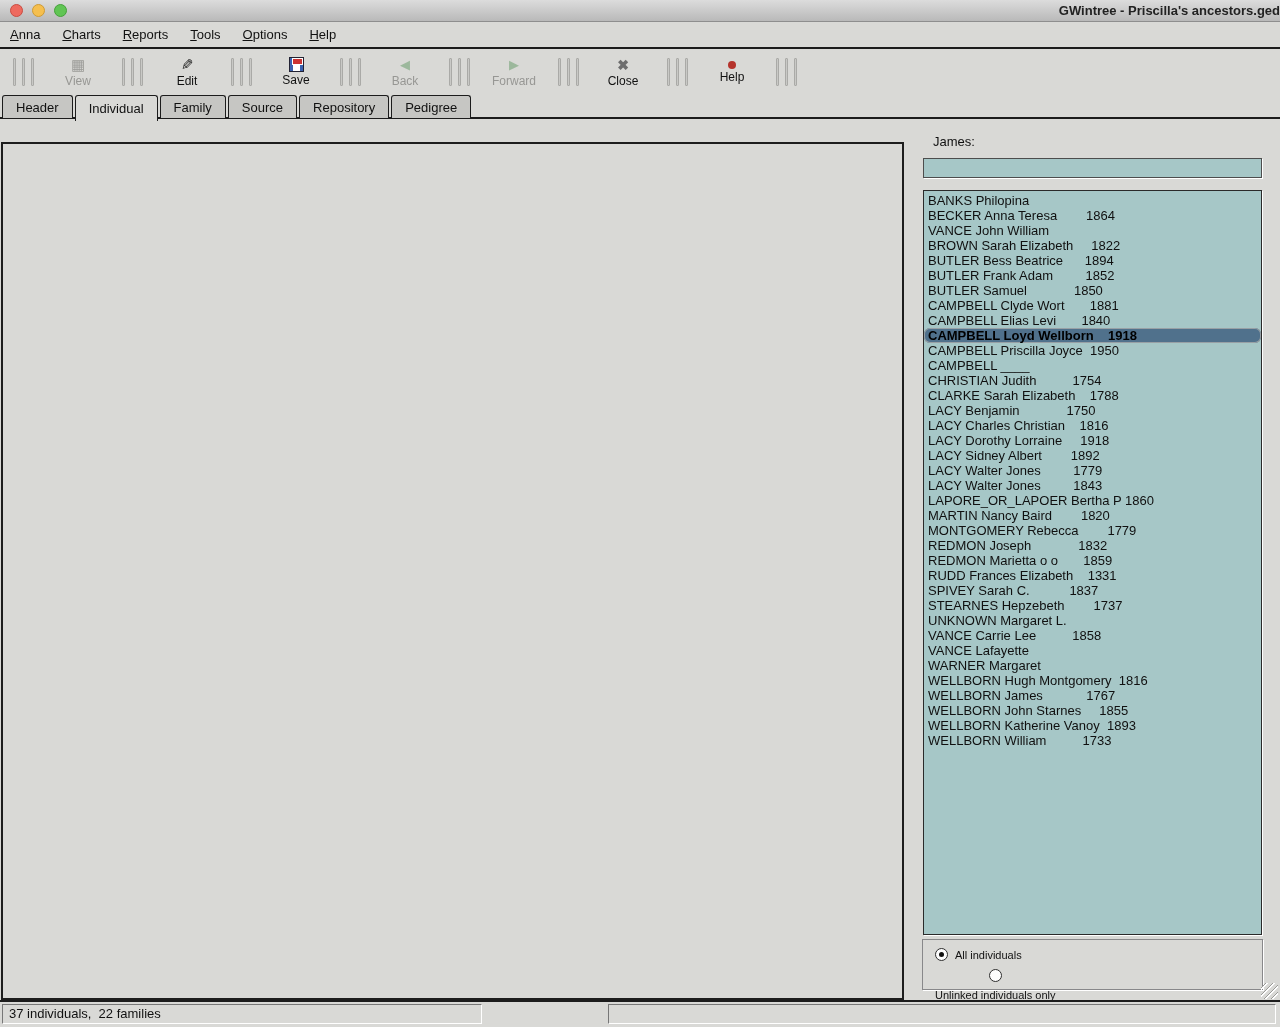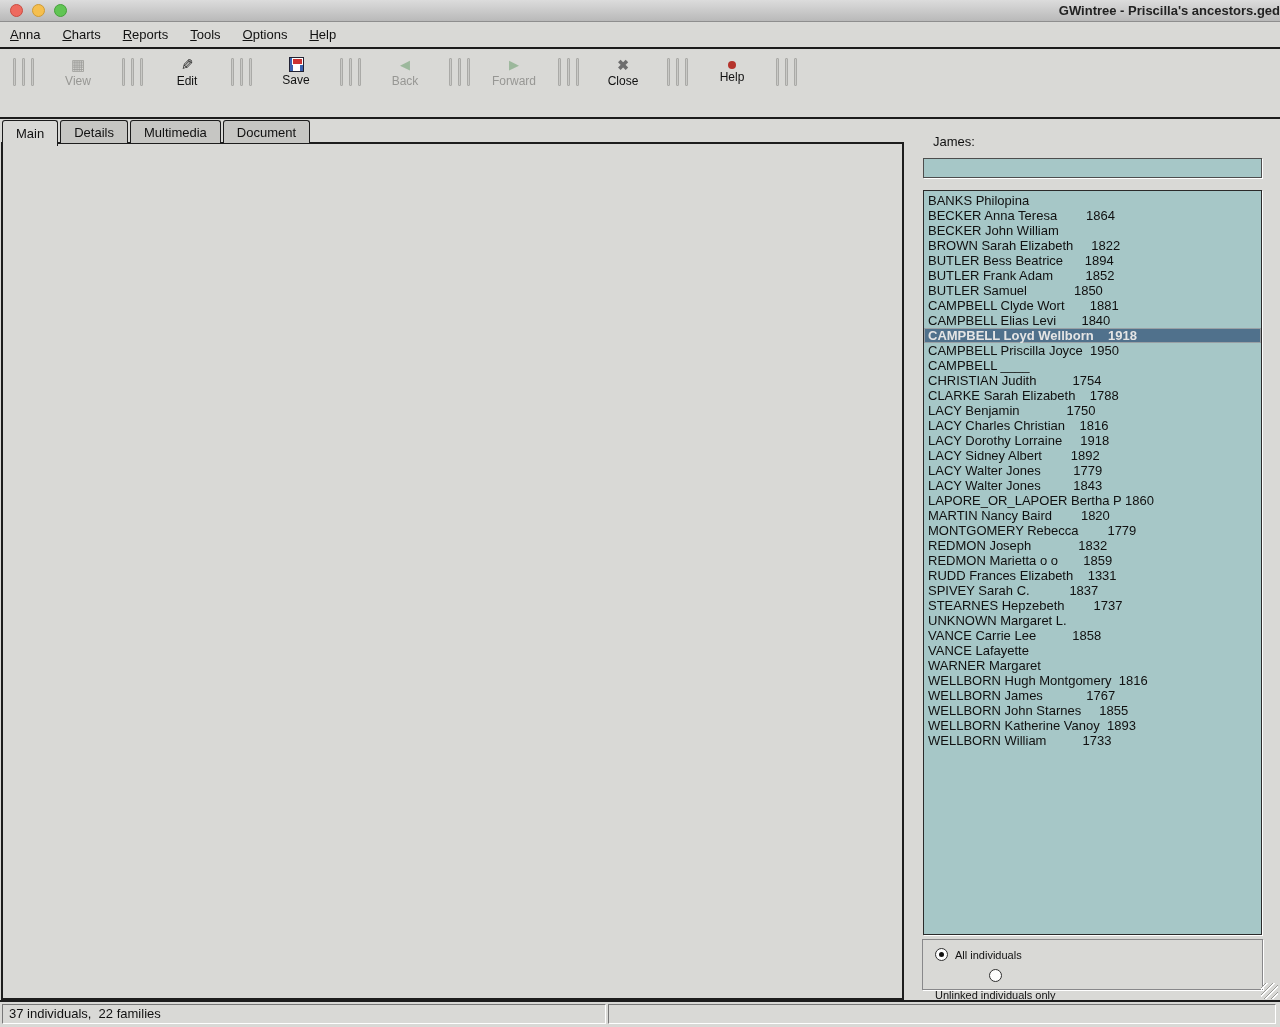--- a/index.html
+++ b/index.html
@@ -88,32 +88,32 @@
   .sq { width:11px; height:11px; border:1px solid #111; display:flex; align-items:center; justify-content:center; }
   .sq::after { content:""; width:5px; height:5px; border:1px solid #111; }
 
   
   .search-label { position:absolute; left:933px; top:134px; font-size:13px; }
   .search-input { left:923px; top:158px; width:339px; }
   .listbox { position:absolute; left:923px; top:190px; width:339px; height:745px;
     background:#a6c7c7; border:1px solid #2a2a2a; box-shadow:1px 1px 0 #fff;
     overflow:hidden; padding-top:2px; }
   .list-row { white-space:pre; font-size:13px; line-height:15px; height:15px; padding-left:4px; color:#101010; }
-  .list-row.selected { background:#50718c; color:#e5e5e5; font-weight:bold;
-    box-shadow:inset 0 0 0 1px #98a0a5; }
+  .list-row.selected { background:#50718c; color:#000000; font-weight:bold;
+    box-shadow:inset 0 0 0 1px #98a0a5;border-radius:6px; }
   .filterbox { left:922px; top:939px; width:341px; height:51px; background:#d9d9d6; }
   .grip { position:absolute; right:2px; top:983px; width:17px; height:16px;
     background:repeating-linear-gradient(135deg, transparent 0 3px, #9a9a97 3px 4px, #fff 4px 5px); }
 
   
   .statusline { position:absolute; left:0; top:1000px; width:100%; height:2px; background:#1c1c1c; }
   .statusbar { position:absolute; left:0; top:1002px; width:100%; height:25px; background:#d9d9d6; }
   .status-box { position:absolute; top:2px; height:20px; background:#d9d9d6;
     border:1px solid; border-color:#777 #fff #fff #777; }
-  .status-box.one { left:2px; width:604px; padding-left:6px; line-height:18px; font-size:13px; white-space:pre; }
+  .status-box.one { left:2px; width:480px; padding-left:6px; line-height:18px; font-size:13px; white-space:pre; }
   .status-box.two { left:608px; width:668px; }
 </style>
 </head>
 <body>
 
 <div id="app">
 
   <div class="titlebar">
     <span class="tl red"></span>
     <span class="tl yellow"></span>
@@ -195,27 +195,29 @@
       <span class="lbl">Help</span>
     </button>
     <span class="sepgroup">
         <span class="sep"></span>
         <span class="sep"></span>
         <span class="sep"></span>
       </span>
   </div>
 
   <div class="tabline1"></div>
-
-  <div class="tabs tabs2">
-    <span class="tab active">Main</span>
-    <span class="tab">Details</span>
-    <span class="tab">Multimedia</span>
-    <span class="tab">Document</span>
-  </div>
+  <div class="tabs tabs1">
+    <span class="tab">Header</span>
+    <span class="tab active">Individual</span>
+    <span class="tab">Family</span>
+    <span class="tab">Source</span>
+    <span class="tab">Repository</span>
+    <span class="tab">Pedigree</span>
+  </div>
+
 
   <div class="panel"></div>
 
   <span class="flabel" style="left:27px; top:168px;">First Names:</span>
   <input class="tealin" style="left: 103px; top: 164px; width: 688px;" value="Loyd Wellborn">
 
   <span class="flabel" style="left:27px; top:197px;">Surname:</span>
   <input class="tealin" style="left: 103px; top: 192px; width: 327px;" value="Campbell">
   <button class="btn3d sgray" style="left:692px; top:191px; width:20px; height:23px;">S</button>
 
@@ -292,21 +294,21 @@
   <button class="btn3d sgray" style="left:64px; top:804px; width:21px; height:25px;">S</button>
   <button class="btn3d" style="left:266px; top:804px; width:63px; height:26px;">Father</button>
   <button class="btn3d" style="left:652px; top:804px; width:64px; height:26px;">Mother</button>
 
   <span class="search-label">James:</span>
   <input class="tealin search-input" value="" style="">
 
   <div class="listbox">
       <div class="list-row">BANKS Philopina</div>
       <div class="list-row">BECKER Anna Teresa        1864</div>
-      <div class="list-row">BECKER John William</div>
+      <div class="list-row">VANCE John William</div>
       <div class="list-row">BROWN Sarah Elizabeth     1822</div>
       <div class="list-row">BUTLER Bess Beatrice      1894</div>
       <div class="list-row">BUTLER Frank Adam         1852</div>
       <div class="list-row">BUTLER Samuel             1850</div>
       <div class="list-row">CAMPBELL Clyde Wort       1881</div>
       <div class="list-row">CAMPBELL Elias Levi       1840</div>
       <div class="list-row selected">CAMPBELL Loyd Wellborn    1918</div>
       <div class="list-row">CAMPBELL Priscilla Joyce  1950</div>
       <div class="list-row">CAMPBELL ____</div>
       <div class="list-row">CHRISTIAN Judith          1754</div>

